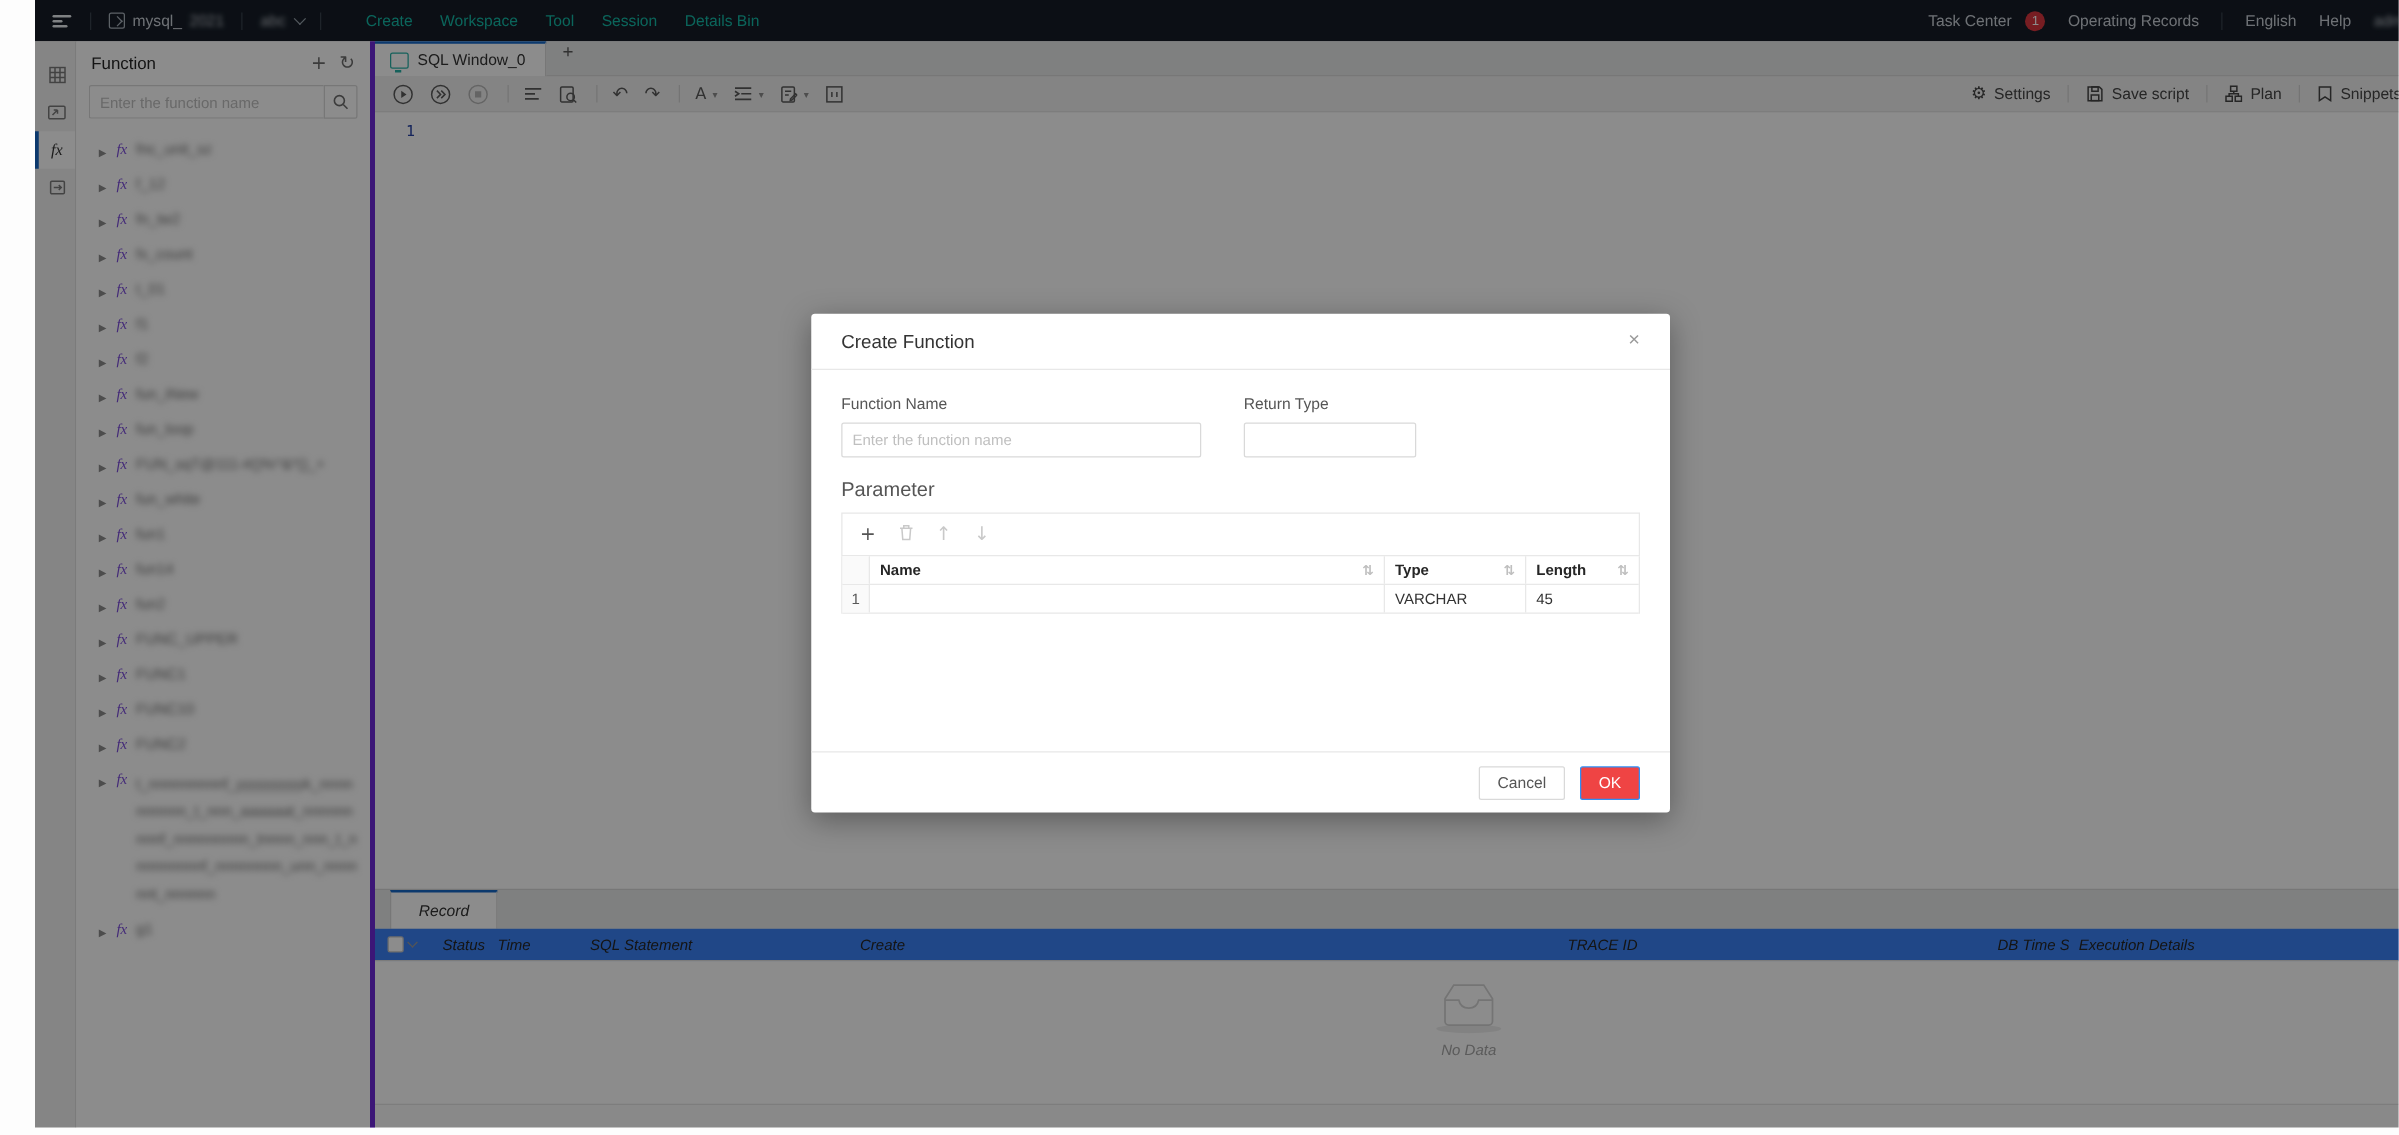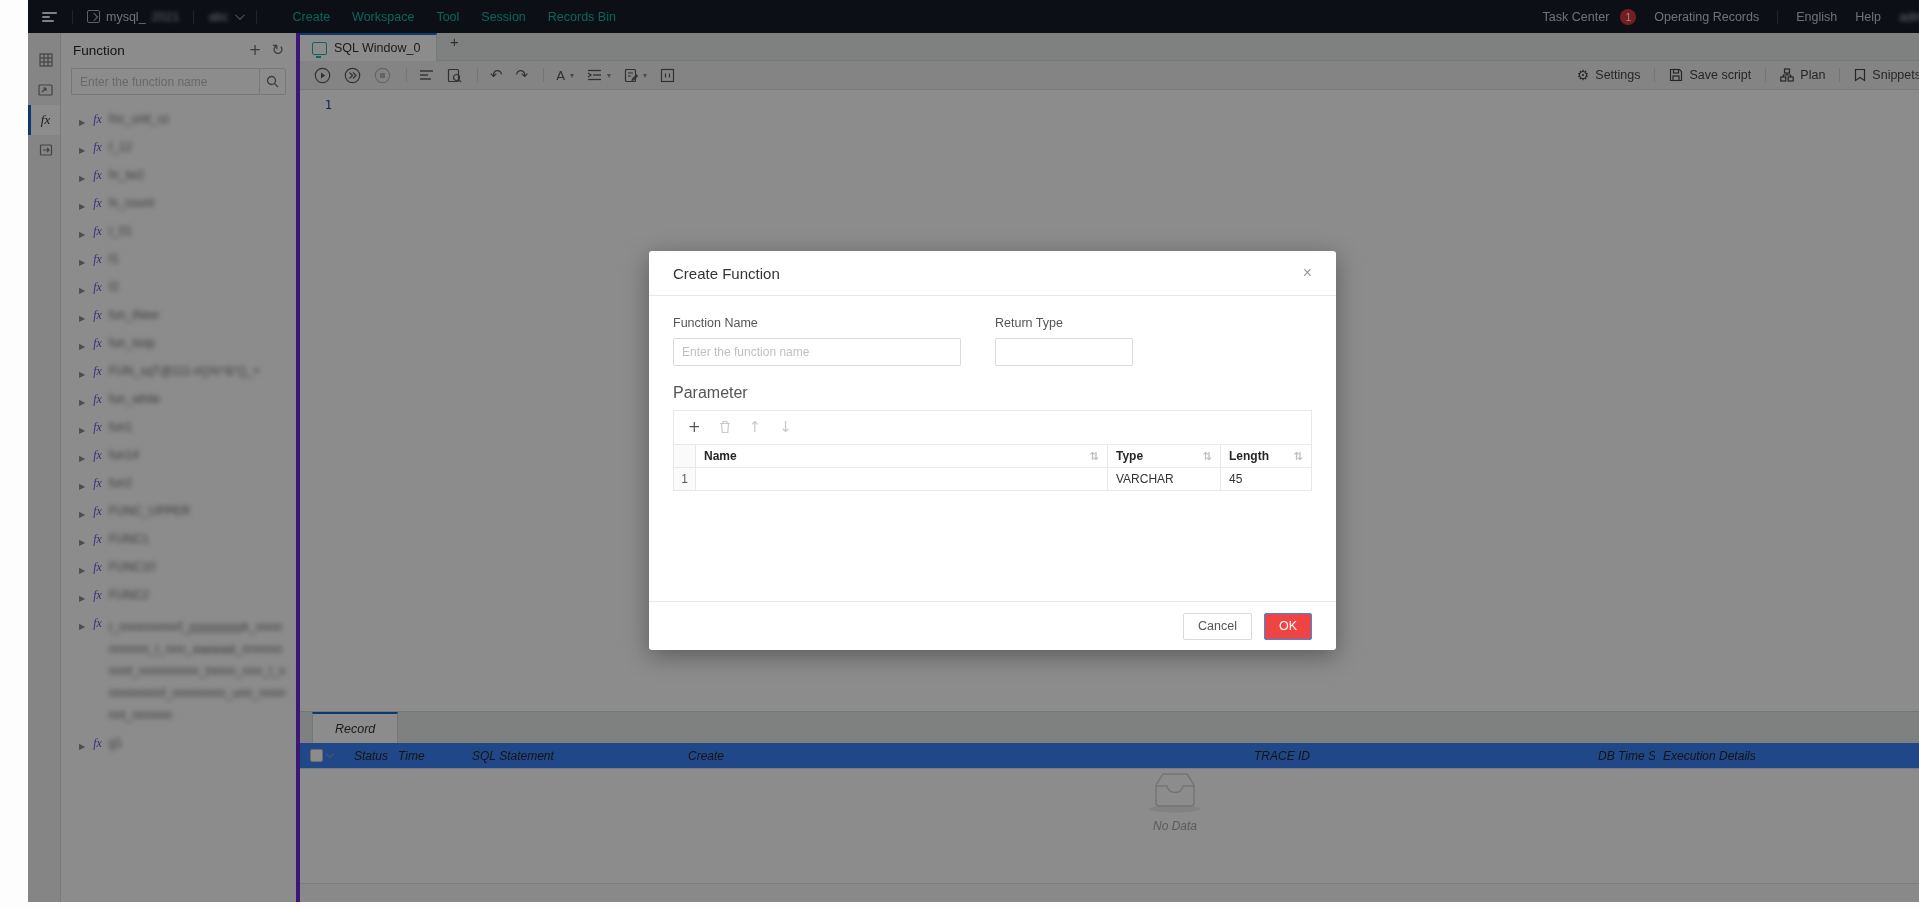--- a/index.html
+++ b/index.html
@@ -75,21 +75,21 @@
   .rtabs { height:31px; background:#e8e9ea; display:flex; align-items:flex-end; padding-left:12px; }
   .rtab { height:31px; background:#fff; border-top:2px solid #1668c7; border-left:1px solid #d9d9d9; border-right:1px solid #d9d9d9; display:flex; align-items:center; padding:0 22px; font-size:12.5px; color:#333; cursor:pointer; }
   .rheader { height:26px; background:#3b82f6; border-bottom:1px solid #e0e0e0; display:flex; align-items:center; font-size:12px; color:#262626; }
   .rh-cell { padding-left:8px; white-space:nowrap; overflow:hidden; }
   .rh-check { width:46px; display:flex; align-items:center; gap:4px; padding-left:10px; }
   .cbx { width:13px; height:13px; border:1px solid #c5c5c5; border-radius:2px; background:#fff; cursor:pointer; }
   .rh-chev { width:6px; height:6px; border-right:1.2px solid #9a9a9a; border-bottom:1.2px solid #9a9a9a; transform:rotate(45deg); margin-top:-3px; cursor:pointer; }
   .c-status{ width:44px; } .c-time{ width:74px; } .c-sql{ width:216px; } .c-results{ width:566px; }
   .c-trace{ width:344px; } .c-dbtime{ width:65px; } .c-exec{ flex:1; }
   .rbody { flex:1; position:relative; background:#fff; }
-  .nodata { position:absolute; left:815px; top:0; width:120px; text-align:center; }
+  .nodata { position:absolute; left:815px; top:14px; width:120px; text-align:center; }
   .nodata svg { display:block; margin:0 auto; }
   .nodata .nd-text { margin-top:6px; font-size:12px; color:#a6a6a6; }
   .vscroll-arrow { position:absolute; right:3px; top:2px; font-size:7px; color:#9a9a9a; }
   .hscroll { position:absolute; left:0; right:0; bottom:0; height:19px; background:#fafafa; border-top:1px solid #e4e4e4; }
 
   .page-strip { height:6px; background:#fdfdfd; }
 
   
   .mask { position:absolute; inset:0; background:rgba(0,0,0,0.45); z-index:40; }
   .modal { position:absolute; left:621px; top:251px; width:687px; height:399px; background:#fff; border-radius:3px; box-shadow:0 6px 24px rgba(0,0,0,.35); z-index:50; display:flex; flex-direction:column; }
@@ -144,21 +144,21 @@
         <span class="tb-item">
           <span class="blurred">abc</span>
           <span class="chev"></span>
         </span>
         <span class="tb-sep"></span>
         <nav class="tb-menus">
           <span>Create</span>
           <span>Workspace</span>
           <span>Tool</span>
           <span>Session</span>
-          <span>Records Bin</span>
+          <span>Details Bin</span>
         </nav>
       </div>
       <div class="tb-right">
         <span class="tb-item">
           <span>Task Center</span>
           <span class="badge">1</span>
         </span>
         <span class="tb-item">Operating Records</span>
         <span class="tb-sep"></span>
         <span class="tb-item">English</span>

